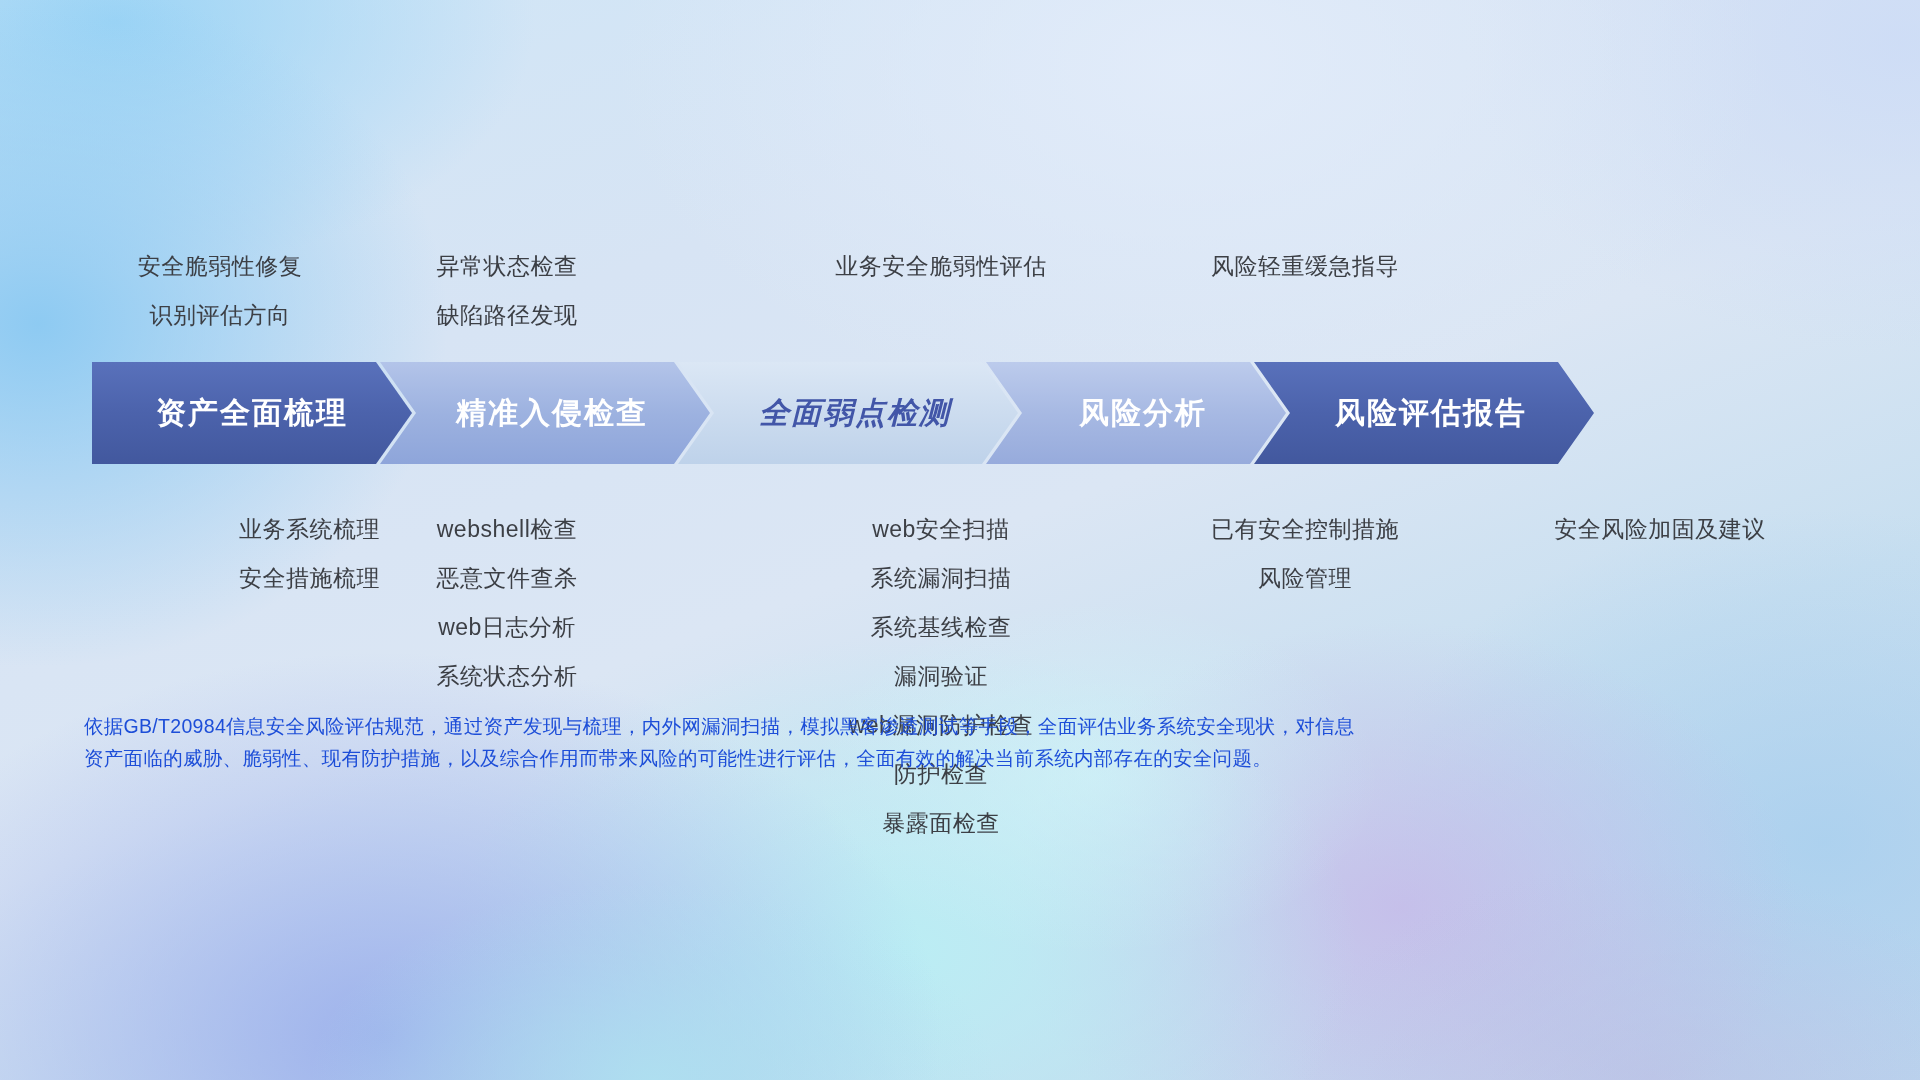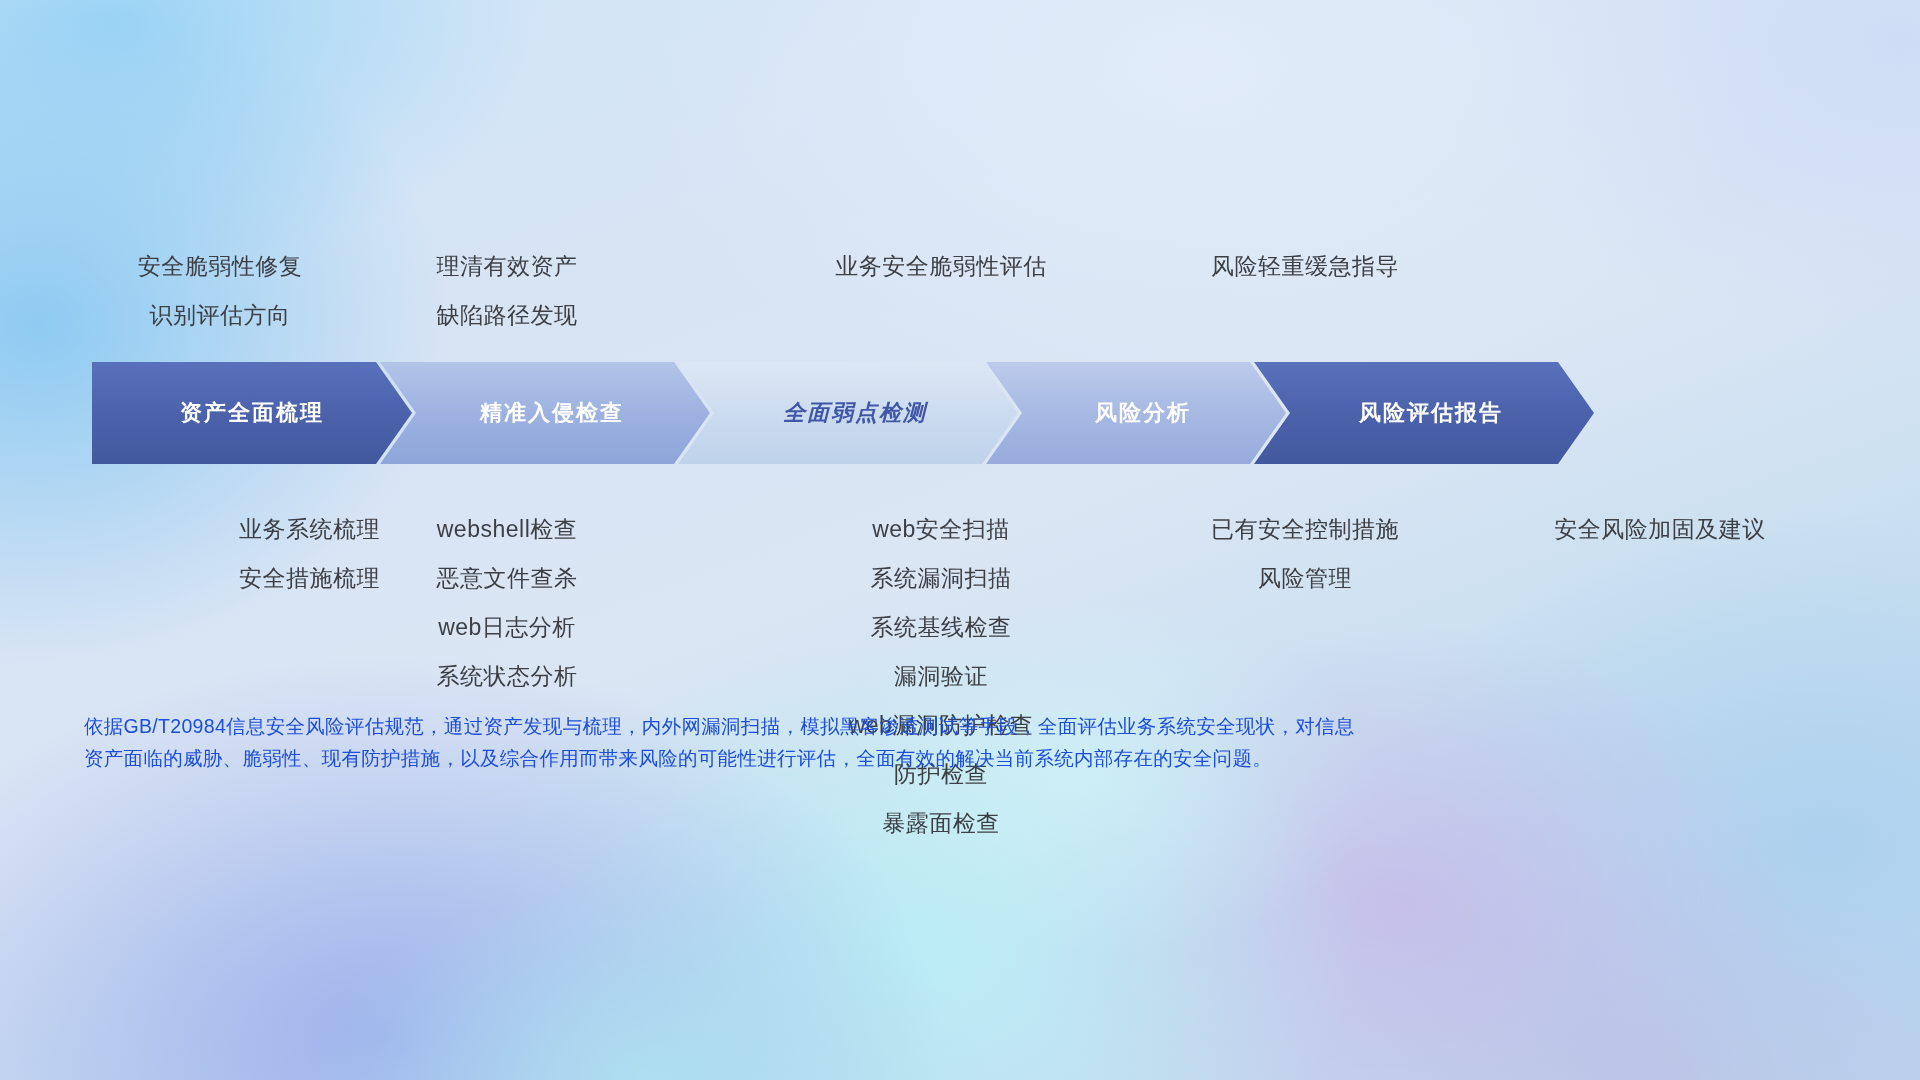--- a/index.html
+++ b/index.html
@@ -74,21 +74,21 @@
     justify-content: center;
     box-sizing: border-box;
     -webkit-clip-path: polygon(0 0, calc(100% - 36px) 0, 100% 50%, calc(100% - 36px) 100%, 0 100%, 36px 50%);
     clip-path: polygon(0 0, calc(100% - 36px) 0, 100% 50%, calc(100% - 36px) 100%, 0 100%, 36px 50%);
   }
   .arrow.first {
     -webkit-clip-path: polygon(0 0, calc(100% - 36px) 0, 100% 50%, calc(100% - 36px) 100%, 0 100%);
     clip-path: polygon(0 0, calc(100% - 36px) 0, 100% 50%, calc(100% - 36px) 100%, 0 100%);
   }
   .arrow .lbl {
-    font-size: 22px;
+    font-size: 30px;
     font-weight: bold;
     letter-spacing: 2px;
     white-space: nowrap;
     padding-left: 14px;
   }
   .arrow.first .lbl { padding-left: 0; }
 
   
   #note {
     position: absolute;
@@ -108,21 +108,21 @@
 <div id="bg"></div>
 
 <div id="stage">
 
   <div class="col-text" style="left:60px; top:242px; width:320px;">
     <span class="ln">安全脆弱性修复</span>
     <span class="ln">识别评估方向</span>
   </div>
 
   <div class="col-text" style="left:347px; top:242px; width:320px;">
-    <span class="ln">理清有效资产</span>
+    <span class="ln">异常状态检查</span>
     <span class="ln">缺陷路径发现</span>
   </div>
 
   <div class="col-text" style="left:781px; top:242px; width:320px;">
     <span class="ln">业务安全脆弱性评估</span>
   </div>
 
   <div class="col-text" style="left:1145px; top:242px; width:320px;">
     <span class="ln">风险轻重缓急指导</span>
   </div>

